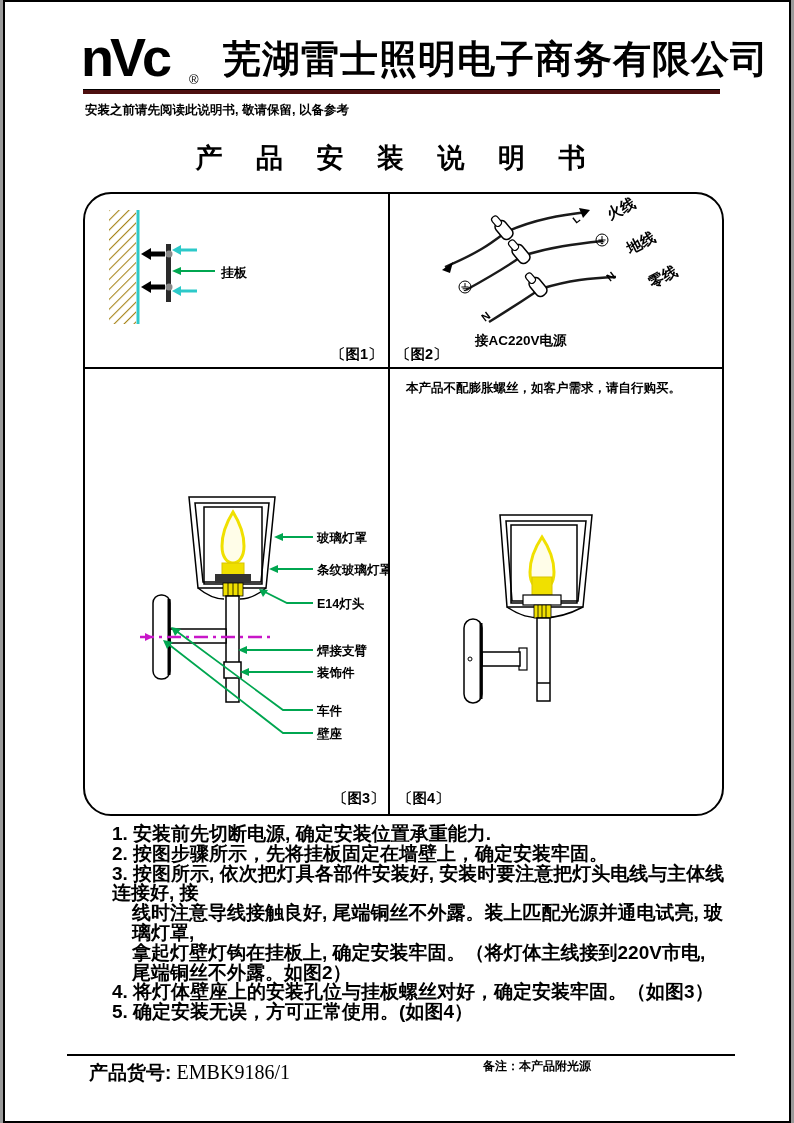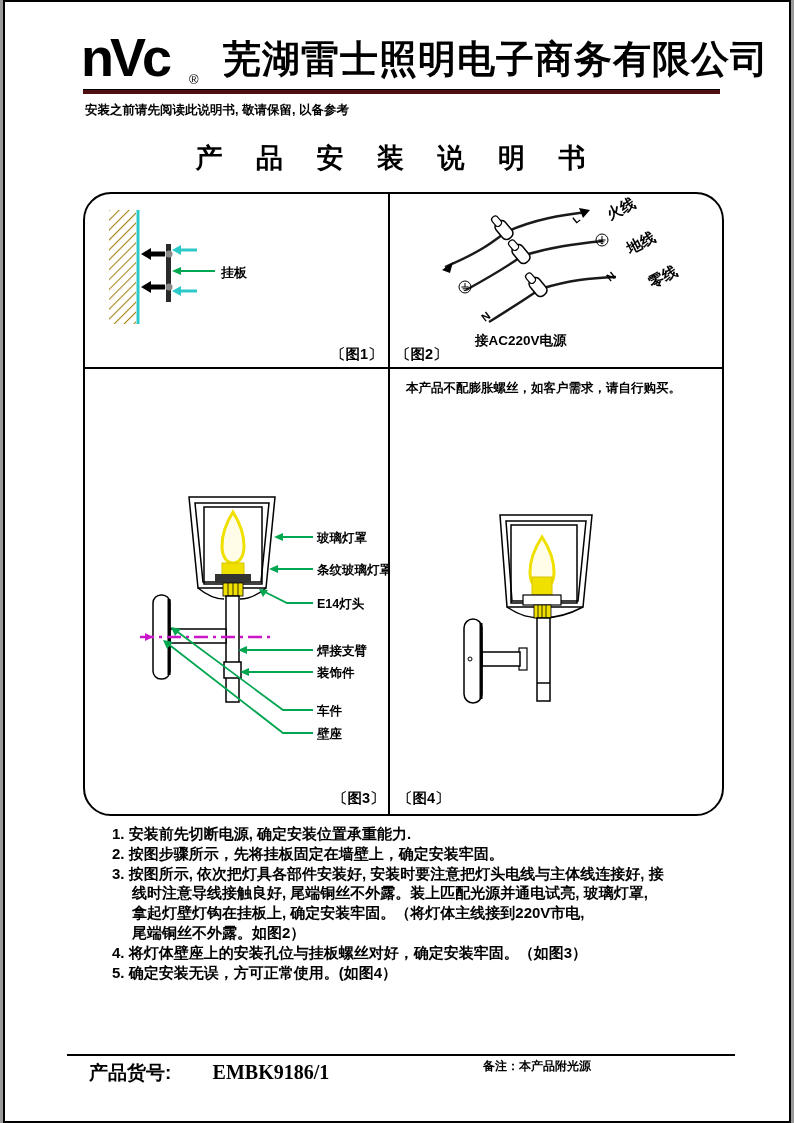--- a/index.html
+++ b/index.html
@@ -9,26 +9,26 @@
     font-family:"Liberation Sans",sans-serif;color:#000;overflow:hidden;
   }
   .abs{position:absolute;}
   .company{left:218px;top:32px;font-size:38px;font-weight:bold;letter-spacing:1px;white-space:nowrap;}
   .rule{left:78px;top:87px;width:637px;height:4px;background:#4d0f0f;border-top:1px solid #000;}
   .notice{left:80px;top:100px;font-size:12.5px;font-weight:bold;}
   .doc-title{left:0;top:138px;width:100%;text-align:center;font-size:27px;font-weight:bold;letter-spacing:13px;white-space:nowrap;}
   .bigbox{left:78px;top:190px;width:637px;height:620px;border:2px solid #000;border-radius:28px;}
   .vdiv{left:303px;top:0;width:2px;height:100%;background:#000;}
   .hdiv{left:0;top:173px;width:100%;height:2px;background:#000;}
-  .steps{left:107px;top:822px;width:620px;font-size:15px;font-weight:bold;line-height:19.8px;}
+  .steps{left:107px;top:822px;width:620px;font-size:19px;font-weight:bold;line-height:19.8px;}
   .steps .cont{padding-left:20px;}
   .earth-inline{display:inline-block;vertical-align:-3px;margin:0 3px;}
   .footrule{left:62px;top:1052px;width:668px;height:2px;background:#000;}
   .sku-row{left:84px;top:1058px;font-size:19px;font-weight:bold;white-space:nowrap;}
-  .sku-val{font-family:"Liberation Serif",serif;font-size:20px;font-weight:bold;margin-left:36px;}
+  .sku-val{font-family:"Liberation Serif",serif;font-size:20px;font-weight:normal;}
   .remark{left:478px;top:1056px;font-size:12px;font-weight:bold;white-space:nowrap;}
   svg text{font-family:"Liberation Sans",sans-serif;}
 </style>
 </head>
 <body>
 
 <div class="page">
 
   <svg class="abs" style="left:76px;top:26px" width="128" height="60">
     <text x="0" y="48" font-size="54" font-weight="bold" letter-spacing="-4">nVc</text>

